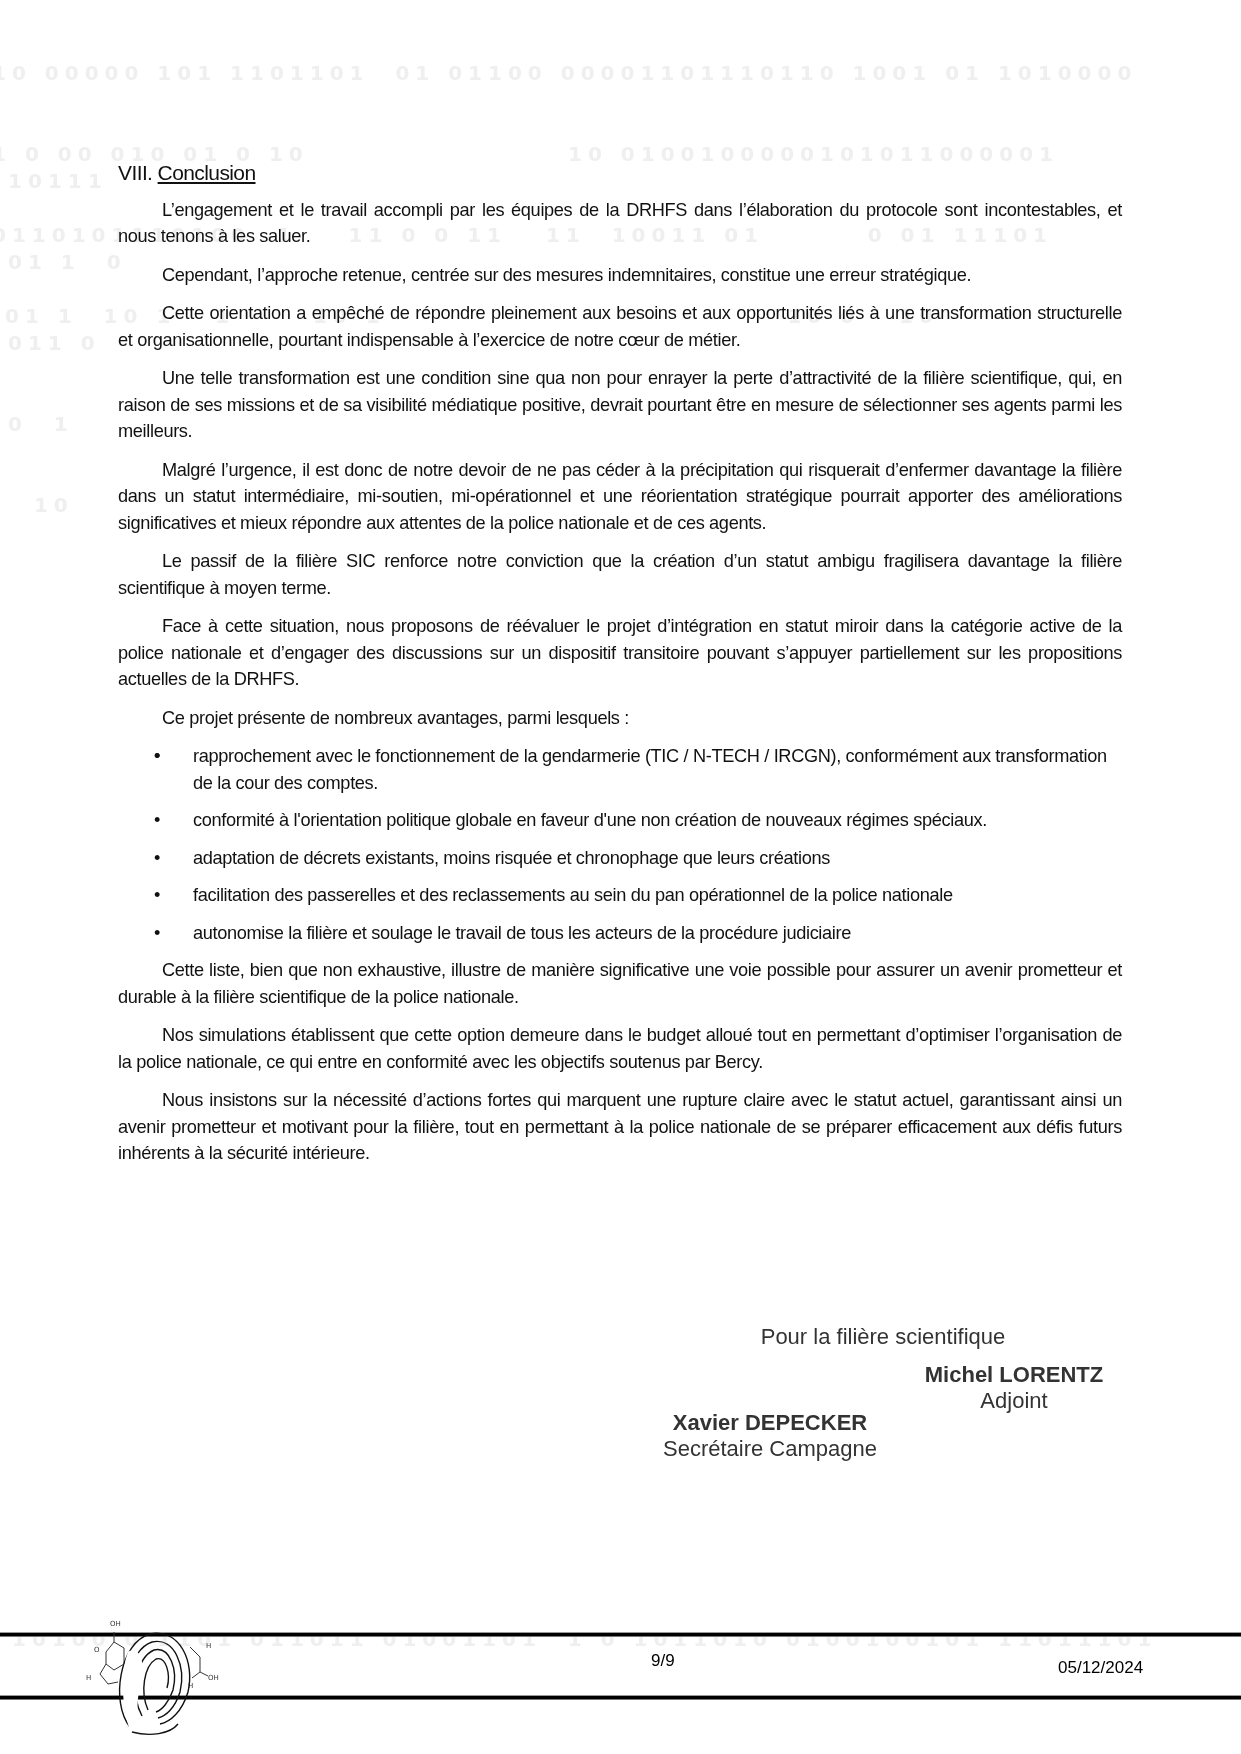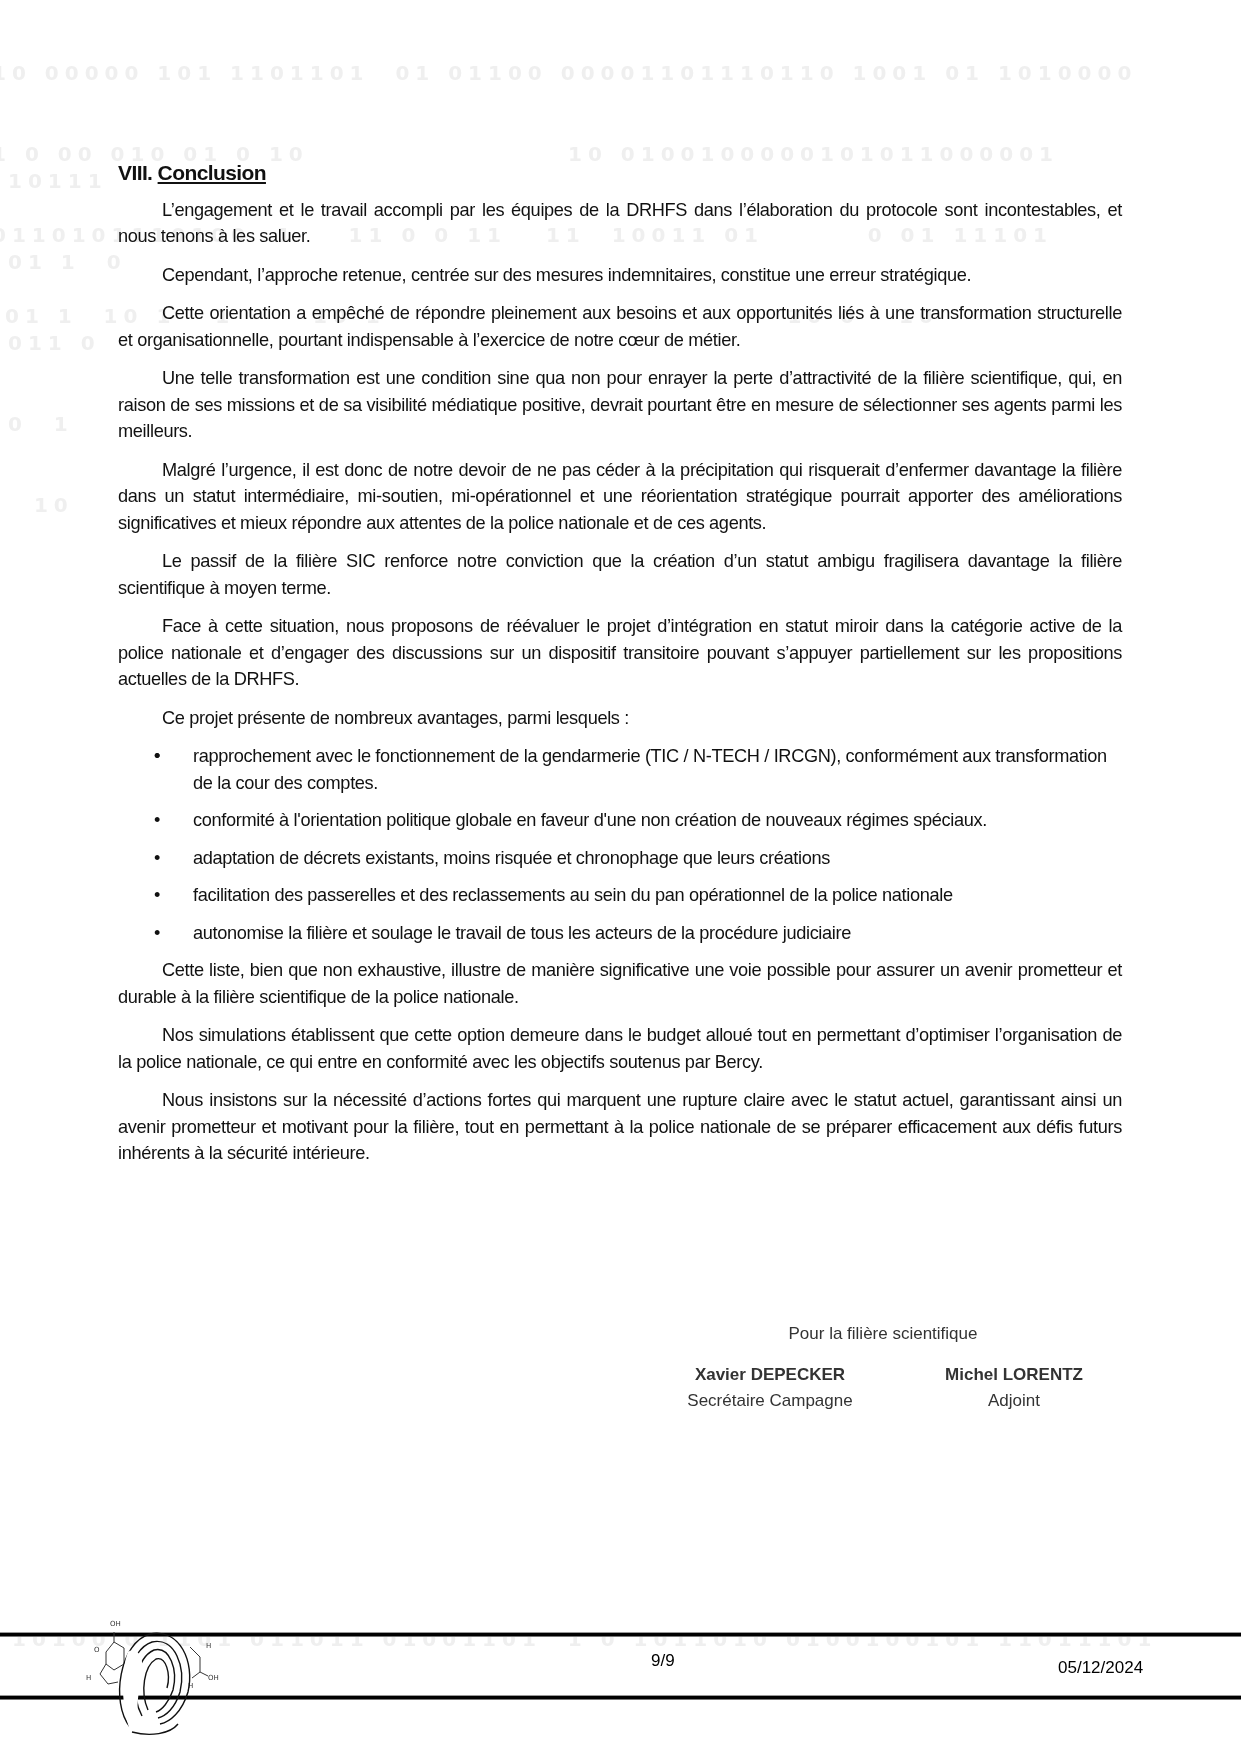--- a/index.html
+++ b/index.html
@@ -6,31 +6,31 @@
     body { width: 1241px; height: 1754px; position: relative; overflow: hidden;
            font-family: "Liberation Sans Narrow", "Liberation Sans", sans-serif; color: #111; }
     .binary { position: absolute; font-family: "DejaVu Sans", sans-serif; font-weight: bold;
               color: #efefef; font-size: 20px; letter-spacing: 6px; white-space: pre; line-height: 27px; }
     #bin-top { left: -8px; top: 6px; }
     #bin-left { left: 8px; top: 114px; }
     #bin-bottom-top { left: 12px; top: 1572px; }
     #bin-bottom-bot { left: 8px; top: 1727px; }
     .content { position: absolute; left: 118px; top: 160px; width: 1004px; font-size: 18.2px;
                line-height: 26.5px; transform-origin: left top; }
-    .title { font-weight: bold; font-size: 21px; margin: 0 0 10px 0; font-family: "Liberation Sans", sans-serif; letter-spacing: -0.6px; }
+    .title { font-weight: normal; font-size: 21px; margin: 0 0 10px 0; font-family: "Liberation Sans", sans-serif; letter-spacing: -0.6px; }
     .title u { text-decoration: underline; text-underline-offset: 2px; }
     .para { text-align: justify; text-indent: 44px; margin: 0 0 12px 0; letter-spacing: -0.35px; }
     ul.bullets { list-style: none; margin: 0 0 11px 0; padding: 0; }
     ul.bullets li { position: relative; padding-left: 75px; margin: 0 0 11px 0; letter-spacing: -0.35px; }
     ul.bullets li .bullet { position: absolute; left: 36px; top: 0; }
-    .sig { position: absolute; font-family: "Liberation Sans", sans-serif; font-size: 17px; color: #333; text-align: center; }
+    .sig { position: absolute; font-family: "Liberation Sans", sans-serif; font-size: 22px; color: #333; text-align: center; }
     .sig-lead { left: 760px; top: 1324px; width: 246px; }
     .sig-col { top: 1362px; width: 220px; line-height: 26px; }
     .sig-col .name { font-weight: bold; }
-    #sig1 { left: 660px; }
+    #sig1 { left: 660px; margin-top: 48px; }
     #sig2 { left: 904px; }
     .footer-line { position: absolute; left: 0; width: 1241px; height: 3px; background: #000;
                    box-shadow: 0 1px 0 #777, 0 -1px 0 #999; }
     #fl-top { top: 1633px; }
     #fl-bot { top: 1696px; }
     .footer-text { position: absolute; font-family: "Liberation Sans", sans-serif; font-size: 17px; color: #000; }
     #page-num { left: 651px; top: 1651px; text-align: center; }
     #footer-date { left: 1030px; top: 1658px; margin-left: 28px; }
     .logo { position: absolute; left: 70px; top: 1612px; width: 150px; height: 130px; }
   </style>

